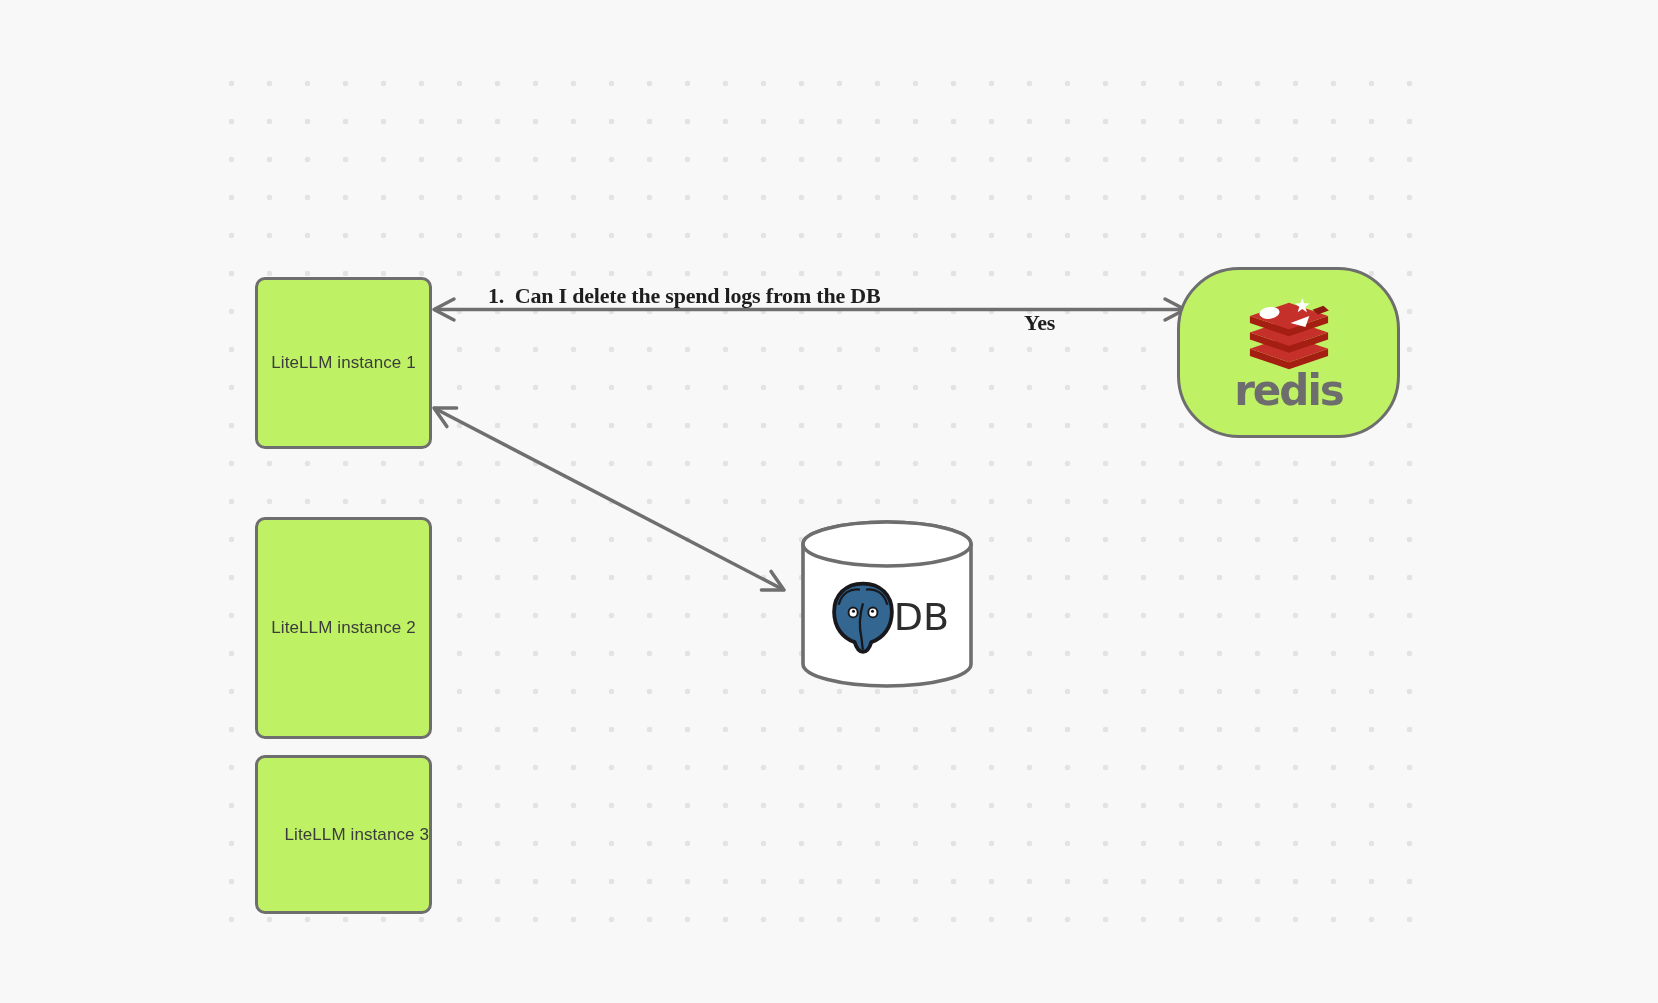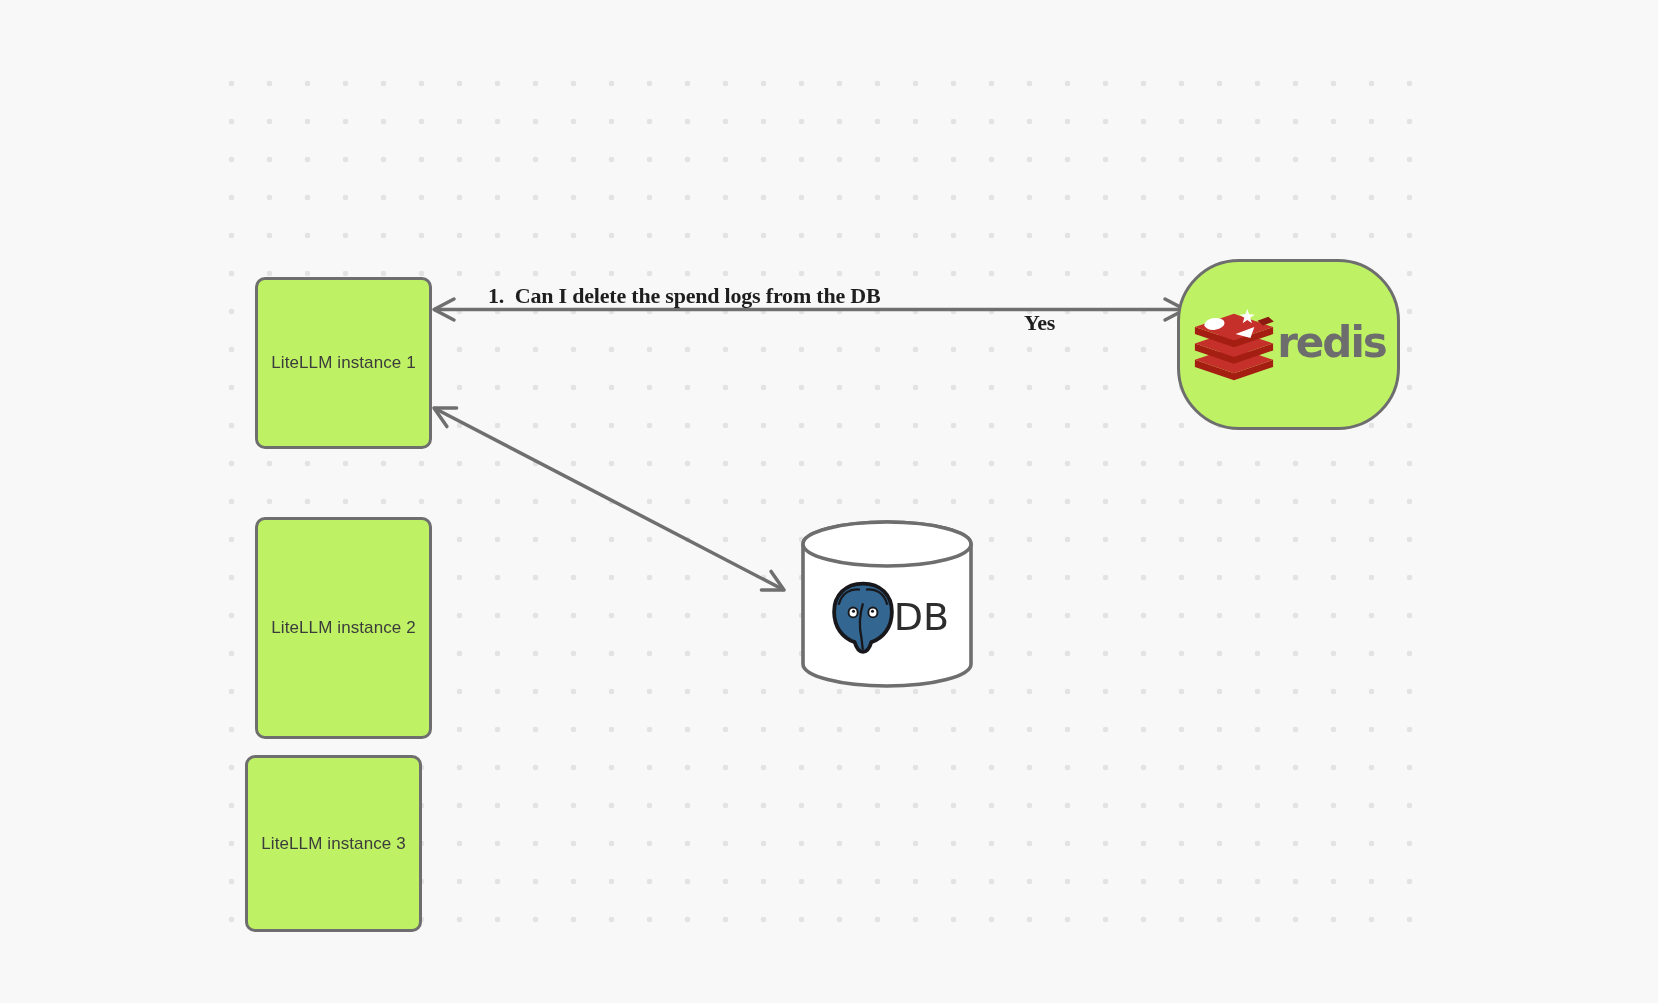--- a/index.html
+++ b/index.html
@@ -17,23 +17,24 @@
   .node{
     position:absolute;box-sizing:border-box;background:#bef264;
     border:3.6px solid var(--stroke,#6e6e6e);border-radius:10px;
     display:flex;align-items:center;justify-content:center;
   }
   .node .nlabel{
     font-size:17px;color:var(--text-node,#3c3c3c);letter-spacing:0.1px;white-space:pre;
   }
   .box1{left:255px;top:277px;width:177px;height:172px;}
   .box2{left:255px;top:517px;width:177px;height:222px;}
-  .box3{left:245px;top:755px;width:177px;height:177px;}
+  .box3{left:255px;top:755px;width:177px;height:159px;justify-content:flex-end;}
   .redis-node{
-    left:1177px;top:259px;width:223px;height:171px;border-radius:62px;
+    left:1177px;top:267px;width:223px;height:171px;border-radius:62px;
+    flex-direction:column;
   }
   .redis-word{
     font-family:"DejaVu Sans",sans-serif;font-weight:700;font-size:42px;
     color:var(--redis-gray,#6d6d6d);letter-spacing:-2px;line-height:1;margin-top:-4px;
   }
   .cyl{position:absolute;left:799px;top:518px;width:176px;height:172px;}
   .cyl svg.shape{position:absolute;left:0;top:0;}
   .cyl .stroke{stroke:var(--stroke,#6e6e6e);}
   .cyl-content{
     position:absolute;left:0;top:26px;width:176px;height:146px;

